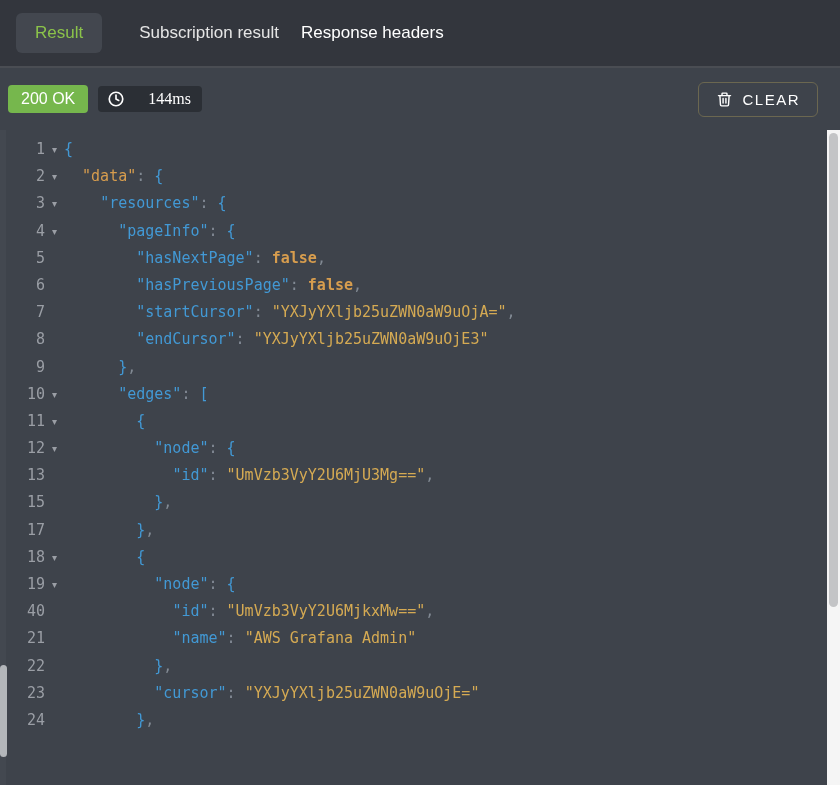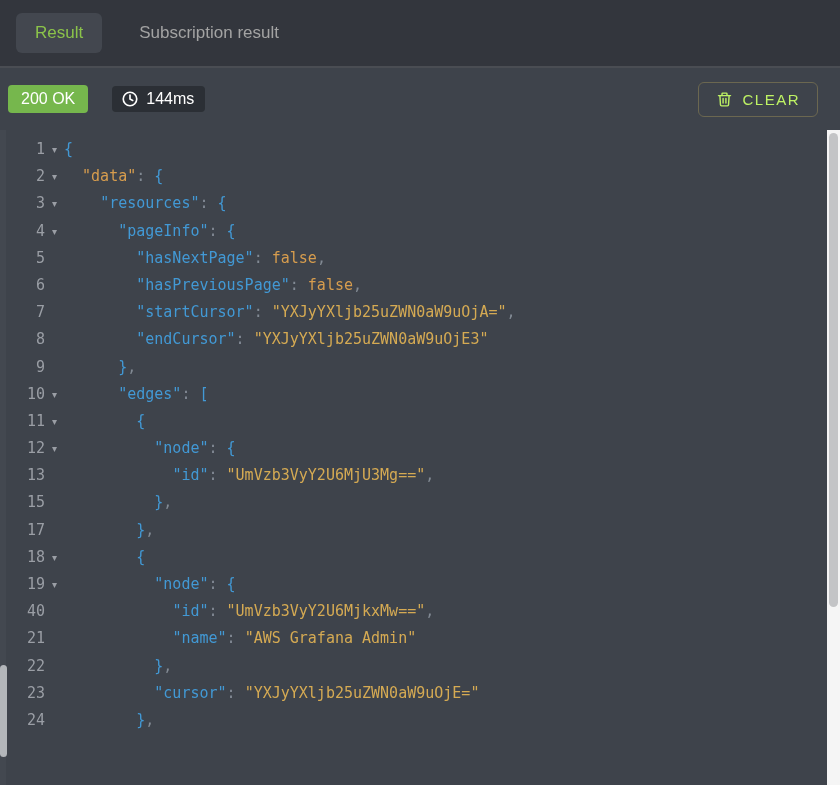--- a/index.html
+++ b/index.html
@@ -25,21 +25,21 @@
     cursor: pointer;
     white-space: nowrap;
   }
   .tab-chip {
     background: #43474f;
     color: #8bc34a;
     border-radius: 6px;
     padding: 10px 19px;
     margin-right: 37px;
   }
-  .tab-inactive { color: #a3a3a3; margin-right: 22px; }
+  .tab-inactive { color: #e5e5e5; margin-right: 22px; }
   .tab-white { color: #ffffff; }
 
   
   .statusbar {
     height: 62px;
     display: flex;
     align-items: center;
     padding: 0 8px;
   }
   .status-badge {
@@ -48,32 +48,33 @@
     font-size: 16px;
     padding: 5px 13px;
     border-radius: 4px;
   }
   .time-chip {
     background: #2b2f35;
     color: #ffffff;
     font-size: 16px;
     padding: 4px 11px 4px 9px;
     border-radius: 4px;
-    margin-left: 24px;
-    display: flex;
-    align-items: center;
-    gap: 7px;
+    margin-left: 10px;
+    display: flex;
+    align-items: center;
+    gap: 23px;
+    font-family: Liberation Serif, serif;
   }
   .time-chip svg { display: block; }
   .clear-btn {
     margin-left: auto;
     margin-right: 14px;
     background: transparent;
     border: 1px solid #6b6750;
-    color: #bef264;
+    color: #ffffff;
     border-radius: 6px;
     padding: 8px 17px;
     font-size: 15px;
     letter-spacing: 1.5px;
     font-family: "Liberation Sans", sans-serif;
     display: flex;
     align-items: center;
     gap: 9px;
     cursor: pointer;
   }
@@ -107,21 +108,21 @@
     text-align: center;
     color: #9a9ea5;
     font-size: 10px;
     font-family: "DejaVu Sans", sans-serif;
     cursor: pointer;
   }
   .src { color: #aab2bc; }
   .tk-key  { color: #4299d5; }
   .tk-data { color: #d79d4e; }
   .tk-str  { color: #d5aa53; }
-  .tk-bool { color: #d79d4e; font-weight: normal; text-align: right; }
+  .tk-bool { color: #d79d4e; font-weight: bold; text-align: right; }
   .tk-p    { color: #4299d5; }
   .tk-g    { color: #828a94; }
 
   
   .right-scroll-track {
     position: absolute;
     top: 130px; right: 0;
     width: 13px; height: 655px;
     background: #f5f5f5;
   }
@@ -145,20 +146,21 @@
     background: #b3b6ba;
     border-radius: 4px;
   }
 </style>
 </head>
 <body>
 
 <div class="tabbar">
   <div class="tab tab-chip">Result</div>
   <div class="tab tab-inactive">Subscription result</div>
+  <div class="tab tab-white">Response headers</div>
 </div>
 
 <div class="statusbar">
   <div class="status-badge">200 OK</div>
   <div class="time-chip">
     <span>
       <svg viewBox="0 0 24 24" width="18" height="18" fill="none" stroke="#ffffff" stroke-width="2.2" stroke-linecap="round">
         <circle cx="12" cy="12" r="9"></circle>
         <path d="M12 6.8 V12 L15.6 14"></path>
       </svg>

